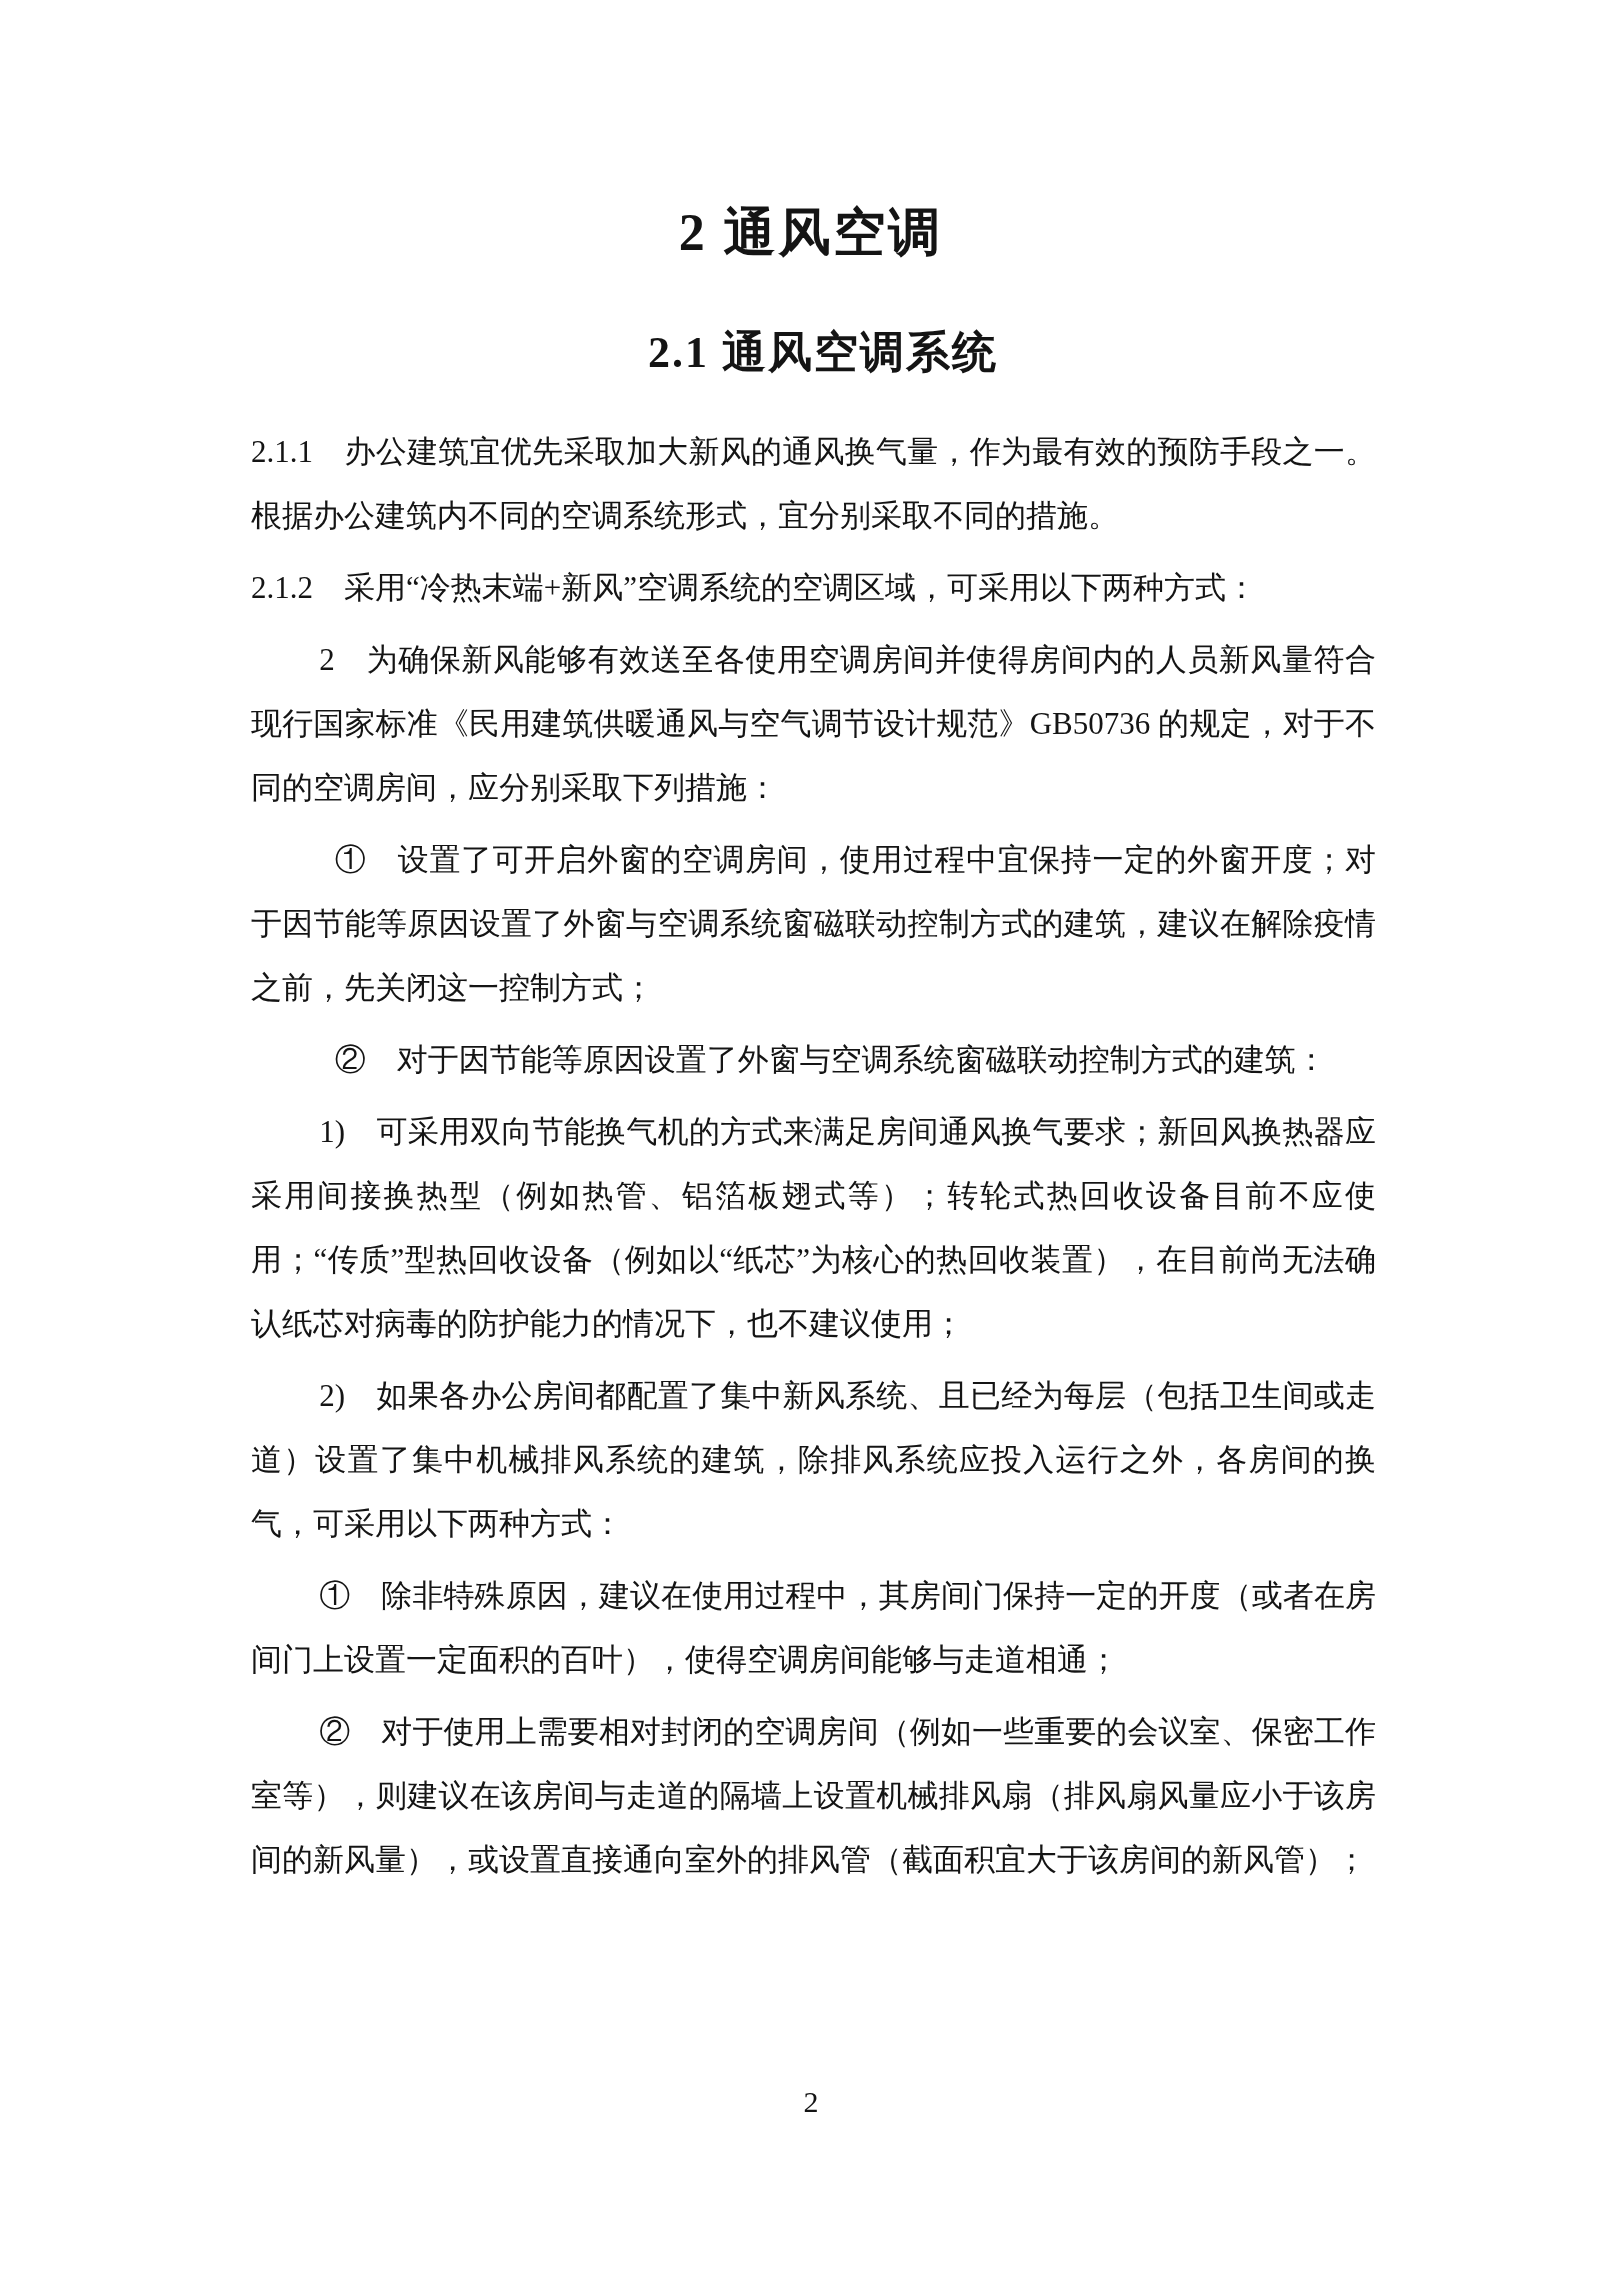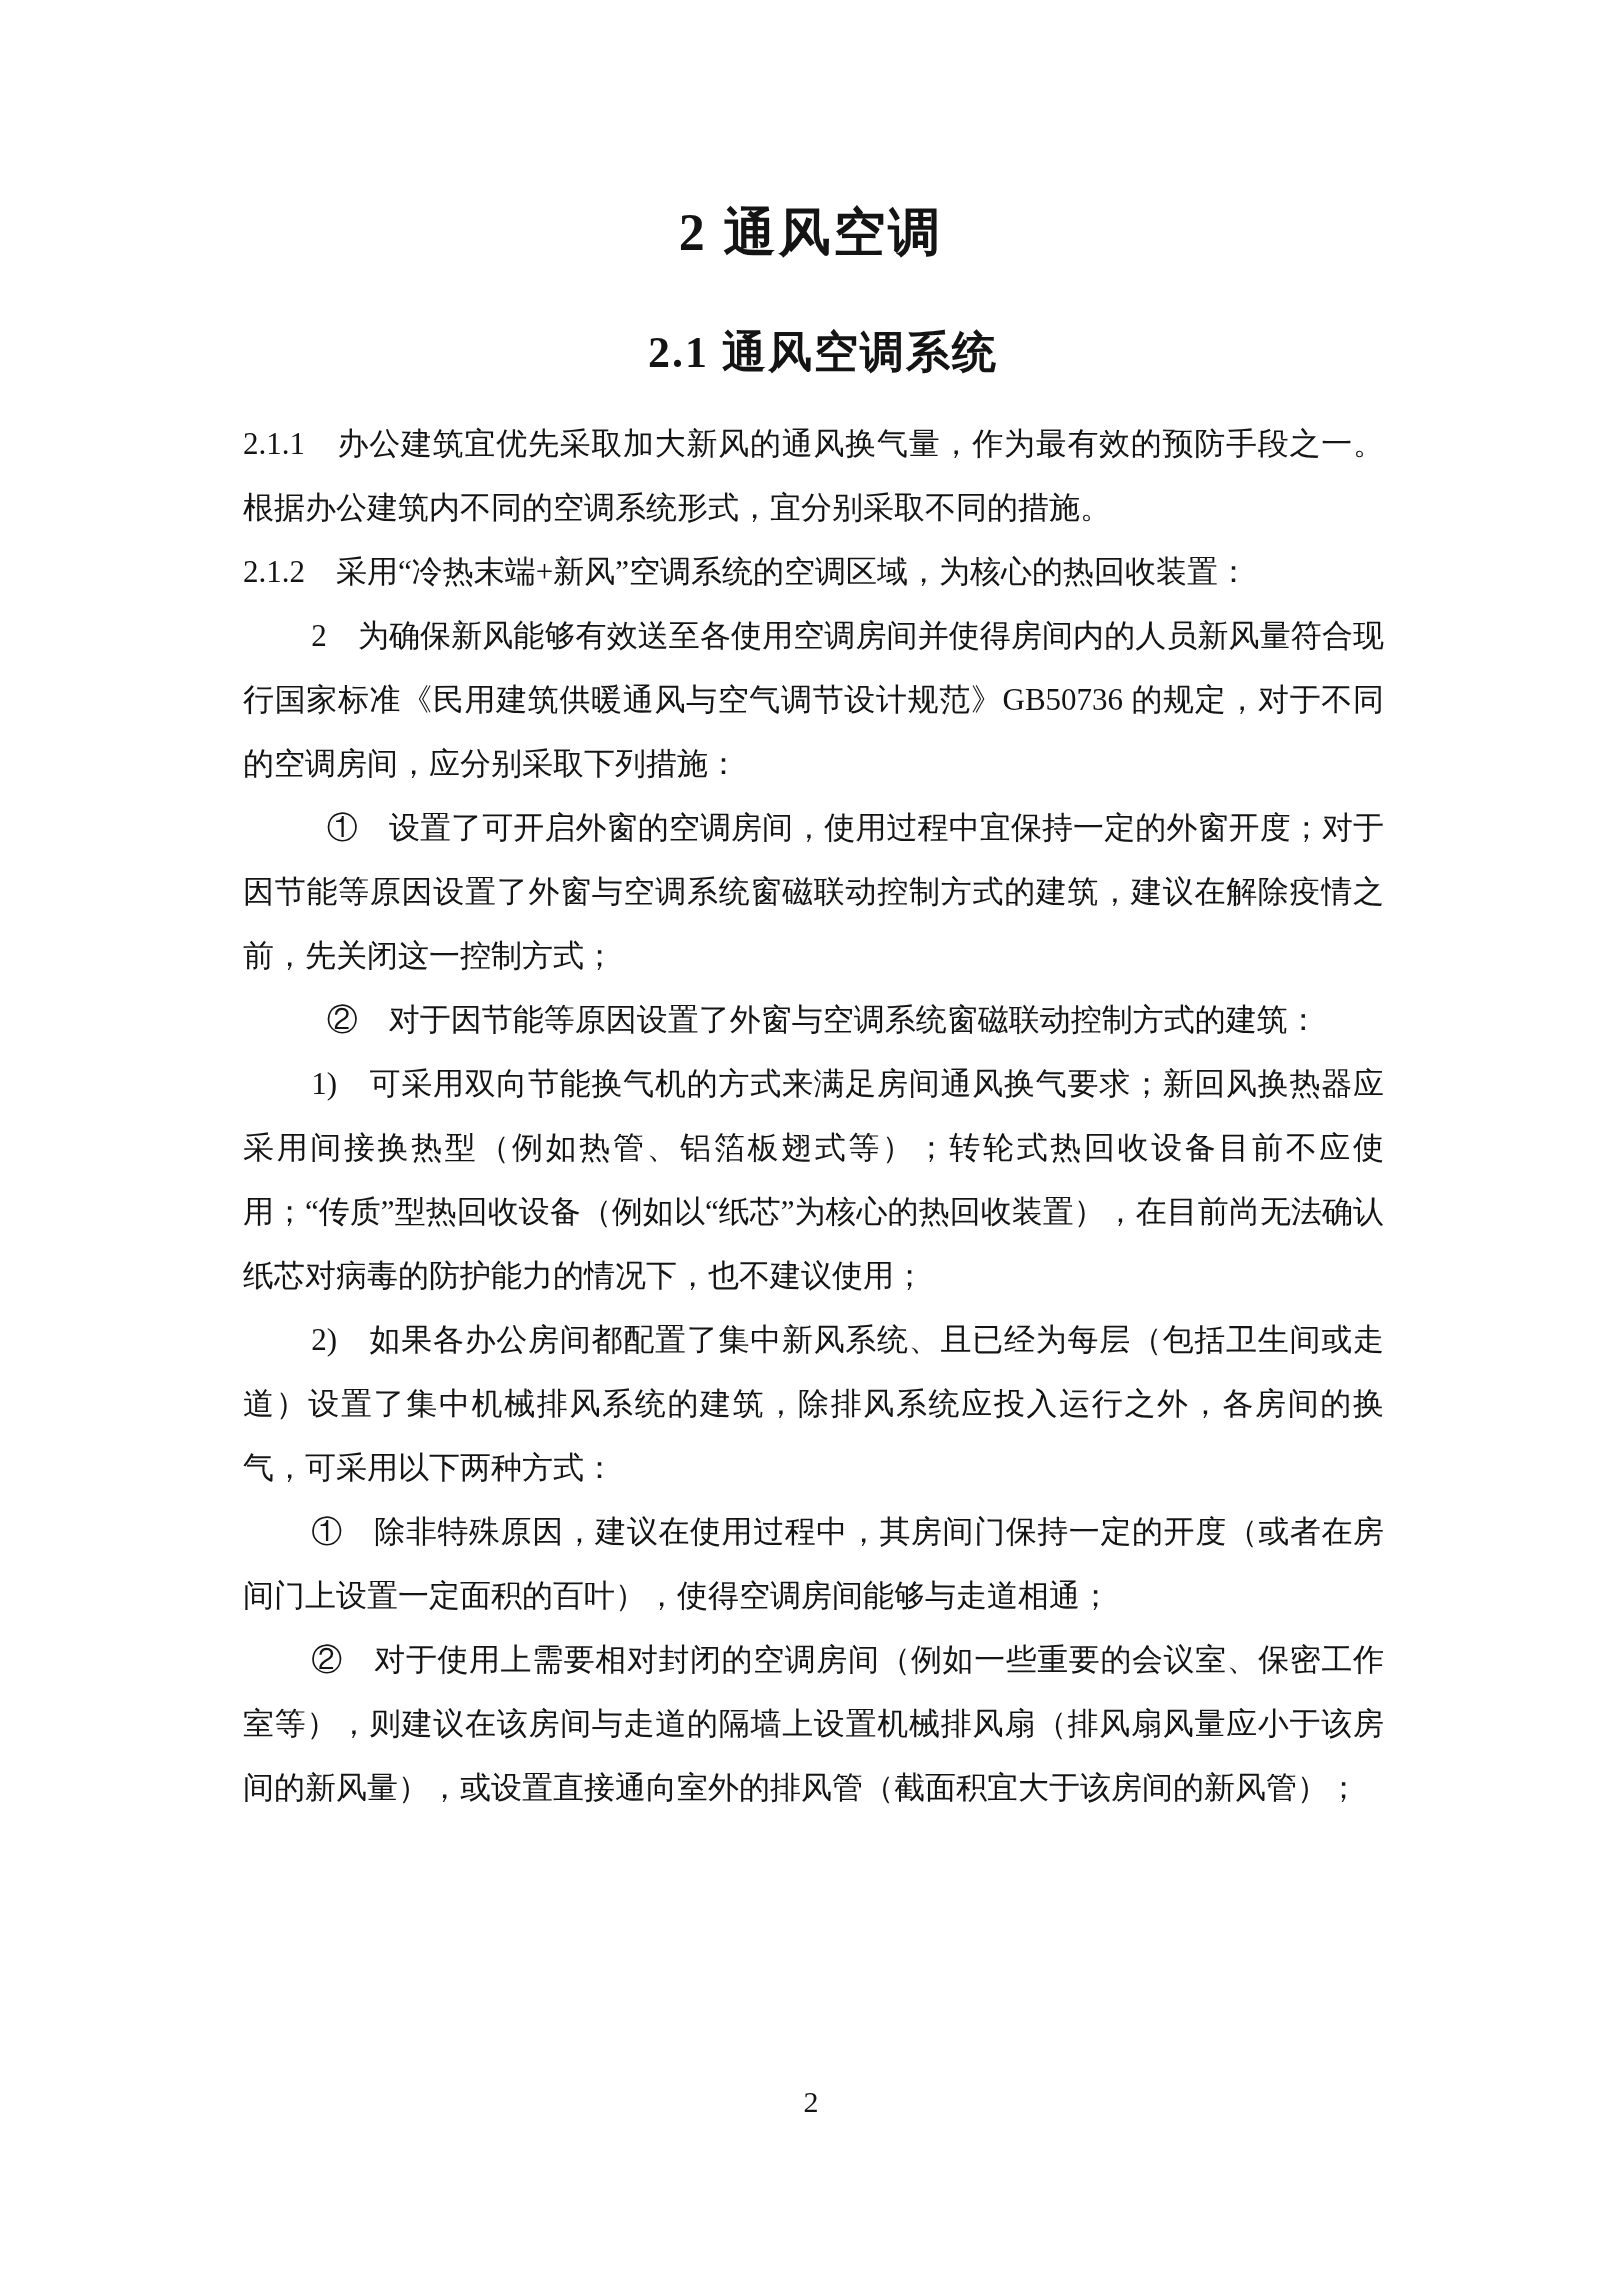--- a/index.html
+++ b/index.html
@@ -25,21 +25,21 @@
     font-size:44px;line-height:51px;font-weight:700;
     letter-spacing:2px;
     margin:12px;
   }
   .doc-body{
     position:absolute;top:412px;left:243px;width:1141px;
     font-size:31px;line-height:64px;
     text-align:justify;
     text-justify:inter-ideograph;
   }
-  .doc-body p{margin:0;padding:0;}
+  .doc-body p{margin:8px;padding:0;}
   p.ind-0{text-indent:0;}
   p.ind-2{text-indent:2.2em;}
   p.ind-3{text-indent:2.7em;}
   .page-number{
     position:absolute;top:2082px;left:0;width:100%;
     text-align:center;
     font-size:30px;line-height:39px;
     margin:0;
   }
 </style>
@@ -47,21 +47,21 @@
 <body>
 
 <div class="page">
 
   <h1 class="doc-title">2 通风空调</h1>
 
   <h2 class="doc-subtitle">2.1 通风空调系统</h2>
 
   <div class="doc-body">
     <p class="ind-0">2.1.1　办公建筑宜优先采取加大新风的通风换气量，作为最有效的预防手段之一。根据办公建筑内不同的空调系统形式，宜分别采取不同的措施。</p>
-    <p class="ind-0">2.1.2　采用“冷热末端+新风”空调系统的空调区域，为核心的热回收装置：</p>
+    <p class="ind-0">2.1.2　采用“冷热末端+新风”空调系统的空调区域，可采用以下两种方式：</p>
     <p class="ind-2">2　为确保新风能够有效送至各使用空调房间并使得房间内的人员新风量符合现行国家标准《民用建筑供暖通风与空气调节设计规范》GB50736 的规定，对于不同的空调房间，应分别采取下列措施：</p>
     <p class="ind-3">①　设置了可开启外窗的空调房间，使用过程中宜保持一定的外窗开度；对于因节能等原因设置了外窗与空调系统窗磁联动控制方式的建筑，建议在解除疫情之前，先关闭这一控制方式；</p>
     <p class="ind-3">②　对于因节能等原因设置了外窗与空调系统窗磁联动控制方式的建筑：</p>
     <p class="ind-2">1)　可采用双向节能换气机的方式来满足房间通风换气要求；新回风换热器应采用间接换热型（例如热管、铝箔板翅式等）；转轮式热回收设备目前不应使用；“传质”型热回收设备（例如以“纸芯”为核心的热回收装置），在目前尚无法确认纸芯对病毒的防护能力的情况下，也不建议使用；</p>
     <p class="ind-2">2)　如果各办公房间都配置了集中新风系统、且已经为每层（包括卫生间或走道）设置了集中机械排风系统的建筑，除排风系统应投入运行之外，各房间的换气，可采用以下两种方式：</p>
     <p class="ind-2">①　除非特殊原因，建议在使用过程中，其房间门保持一定的开度（或者在房间门上设置一定面积的百叶），使得空调房间能够与走道相通；</p>
     <p class="ind-2">②　对于使用上需要相对封闭的空调房间（例如一些重要的会议室、保密工作室等），则建议在该房间与走道的隔墙上设置机械排风扇（排风扇风量应小于该房间的新风量），或设置直接通向室外的排风管（截面积宜大于该房间的新风管）；</p>
   </div>
 
   <div class="page-number">2</div>

